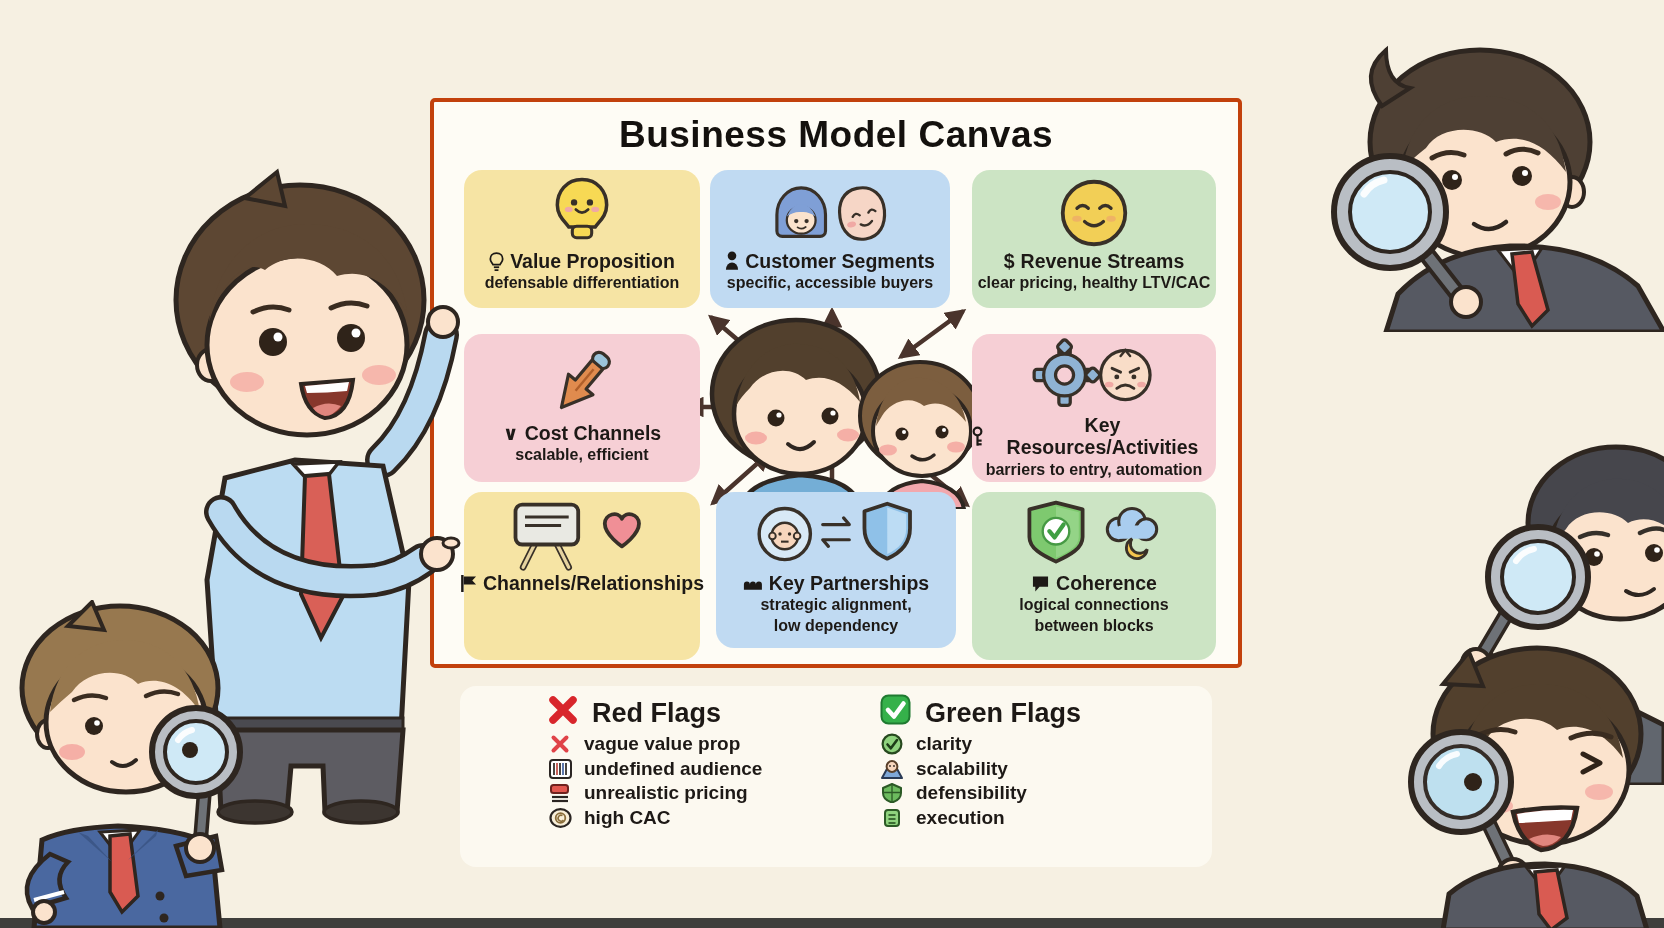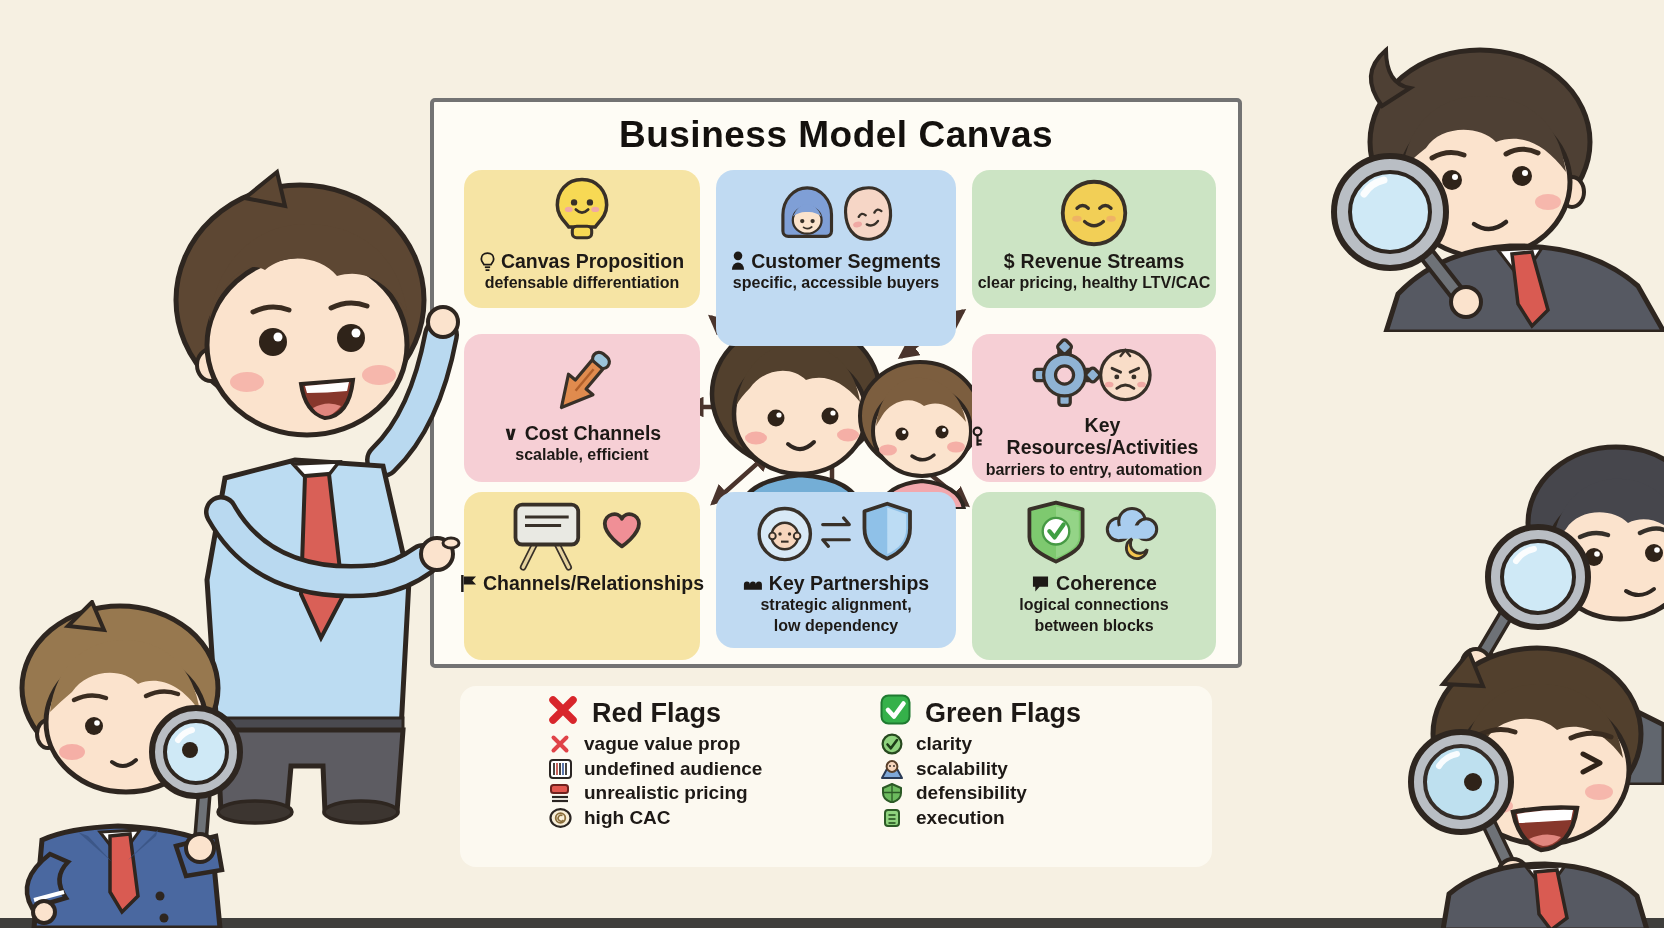--- a/index.html
+++ b/index.html
@@ -2,33 +2,33 @@
 <html><head>
 <meta charset="utf-8">
 <style>
   html,body{margin:0;padding:0;}
   body{font-family:"Liberation Sans","DejaVu Sans",sans-serif;color:#1d1916;}
   #stage{position:relative;width:1664px;height:928px;background:#f6f0e2;overflow:hidden;}
   .floor{position:absolute;left:0;bottom:0;width:100%;height:10px;background:#3f3e3c;}
 
   
   .panel{position:absolute;left:430px;top:98px;width:812px;height:570px;background:#fefcf5;
-         border:4px solid #737373;border-radius:5px;box-sizing:border-box;}
+         border:4px solid #c2410c;border-radius:5px;box-sizing:border-box;}
   .panel-title{position:absolute;top:12px;left:0;width:100%;text-align:center;
                font-size:37px;font-weight:bold;letter-spacing:.5px;color:#14110e;}
   .block{position:absolute;border-radius:18px;text-align:center;box-sizing:border-box;padding-top:6px;}
   .bg-yellow{background:#f6e4a4;} .bg-blue{background:#c0daf2;}
   .bg-green{background:#cce4c4;}  .bg-pink{background:#f6cfd5;}
   .icon-area{height:74px;display:flex;align-items:center;justify-content:center;gap:10px;}
   .block .label{font-size:19.5px;font-weight:bold;display:flex;align-items:center;justify-content:center;gap:6px;line-height:1.15;}
   .block .sub{font-size:16px;font-weight:600;line-height:1.3;margin-top:1px;}
   .glyph{font-weight:bold;}
   .mini{display:inline-flex;align-items:center;}
   #vp  {left:30px; top:68px; width:236px;height:138px;}
-  #cs  {left:282px;top:68px; width:240px;height:176px;}
+  #cs  {left:276px;top:68px; width:240px;height:138px;}
   #rs  {left:538px;top:68px; width:244px;height:138px;}
   #cost{left:30px; top:232px;width:236px;height:148px;padding-top:10px;}
   #kr  {left:538px;top:232px;width:244px;height:148px;padding-top:2px;}
   #ch  {left:30px; top:390px;width:236px;height:168px;}
   #kp  {left:282px;top:390px;width:240px;height:156px;}
   #coh {left:538px;top:390px;width:244px;height:168px;}
   #cost .icon-area,#kr .icon-area{height:78px;}
   .arrows{position:absolute;left:0;top:0;width:812px;height:570px;pointer-events:none;}
   .kids{position:absolute;left:250px;top:212px;}
 
@@ -107,21 +107,21 @@
         </svg>
       </div>
       <div class="label">
         <span class="mini">
           <svg width="15" height="21" viewBox="0 0 17 23">
               <path d="M8.5,2 C13,2 15.5,5.2 15.5,8.6 C15.5,11.5 13.5,13 12.5,15 L4.5,15 C3.5,13 1.5,11.5 1.5,8.6 C1.5,5.2 4,2 8.5,2 Z" fill="none" stroke="#1d1916" stroke-width="2"></path>
               <line x1="5.5" y1="18" x2="11.5" y2="18" stroke="#1d1916" stroke-width="2"></line>
               <line x1="6.3" y1="21.3" x2="10.7" y2="21.3" stroke="#1d1916" stroke-width="2"></line>
             </svg>
         </span>
-        <span>Canvas Proposition</span>
+        <span>Value Proposition</span>
       </div>
       <div class="sub">defensable differentiation</div>
     </div>
 
     <div class="block bg-blue" id="cs">
       <div class="icon-area">
         <svg width="134" height="72" viewBox="0 0 140 80">
           <path d="M11,42 a27,30 0 0 1 54,0 v18 a6,6 0 0 1 -6,6 h-42 a6,6 0 0 1 -6,-6 z" fill="#7f9fd6" stroke="#383028" stroke-width="3.5"></path>
           <ellipse cx="38" cy="48" rx="16" ry="15" fill="#fbe3cd" stroke="#383028" stroke-width="2.5"></ellipse>
           <path d="M22,44 Q28,30 38,30 Q48,30 54,44 Q46,38 38,39 Q30,38 22,44 Z" fill="#7f9fd6"></path>

